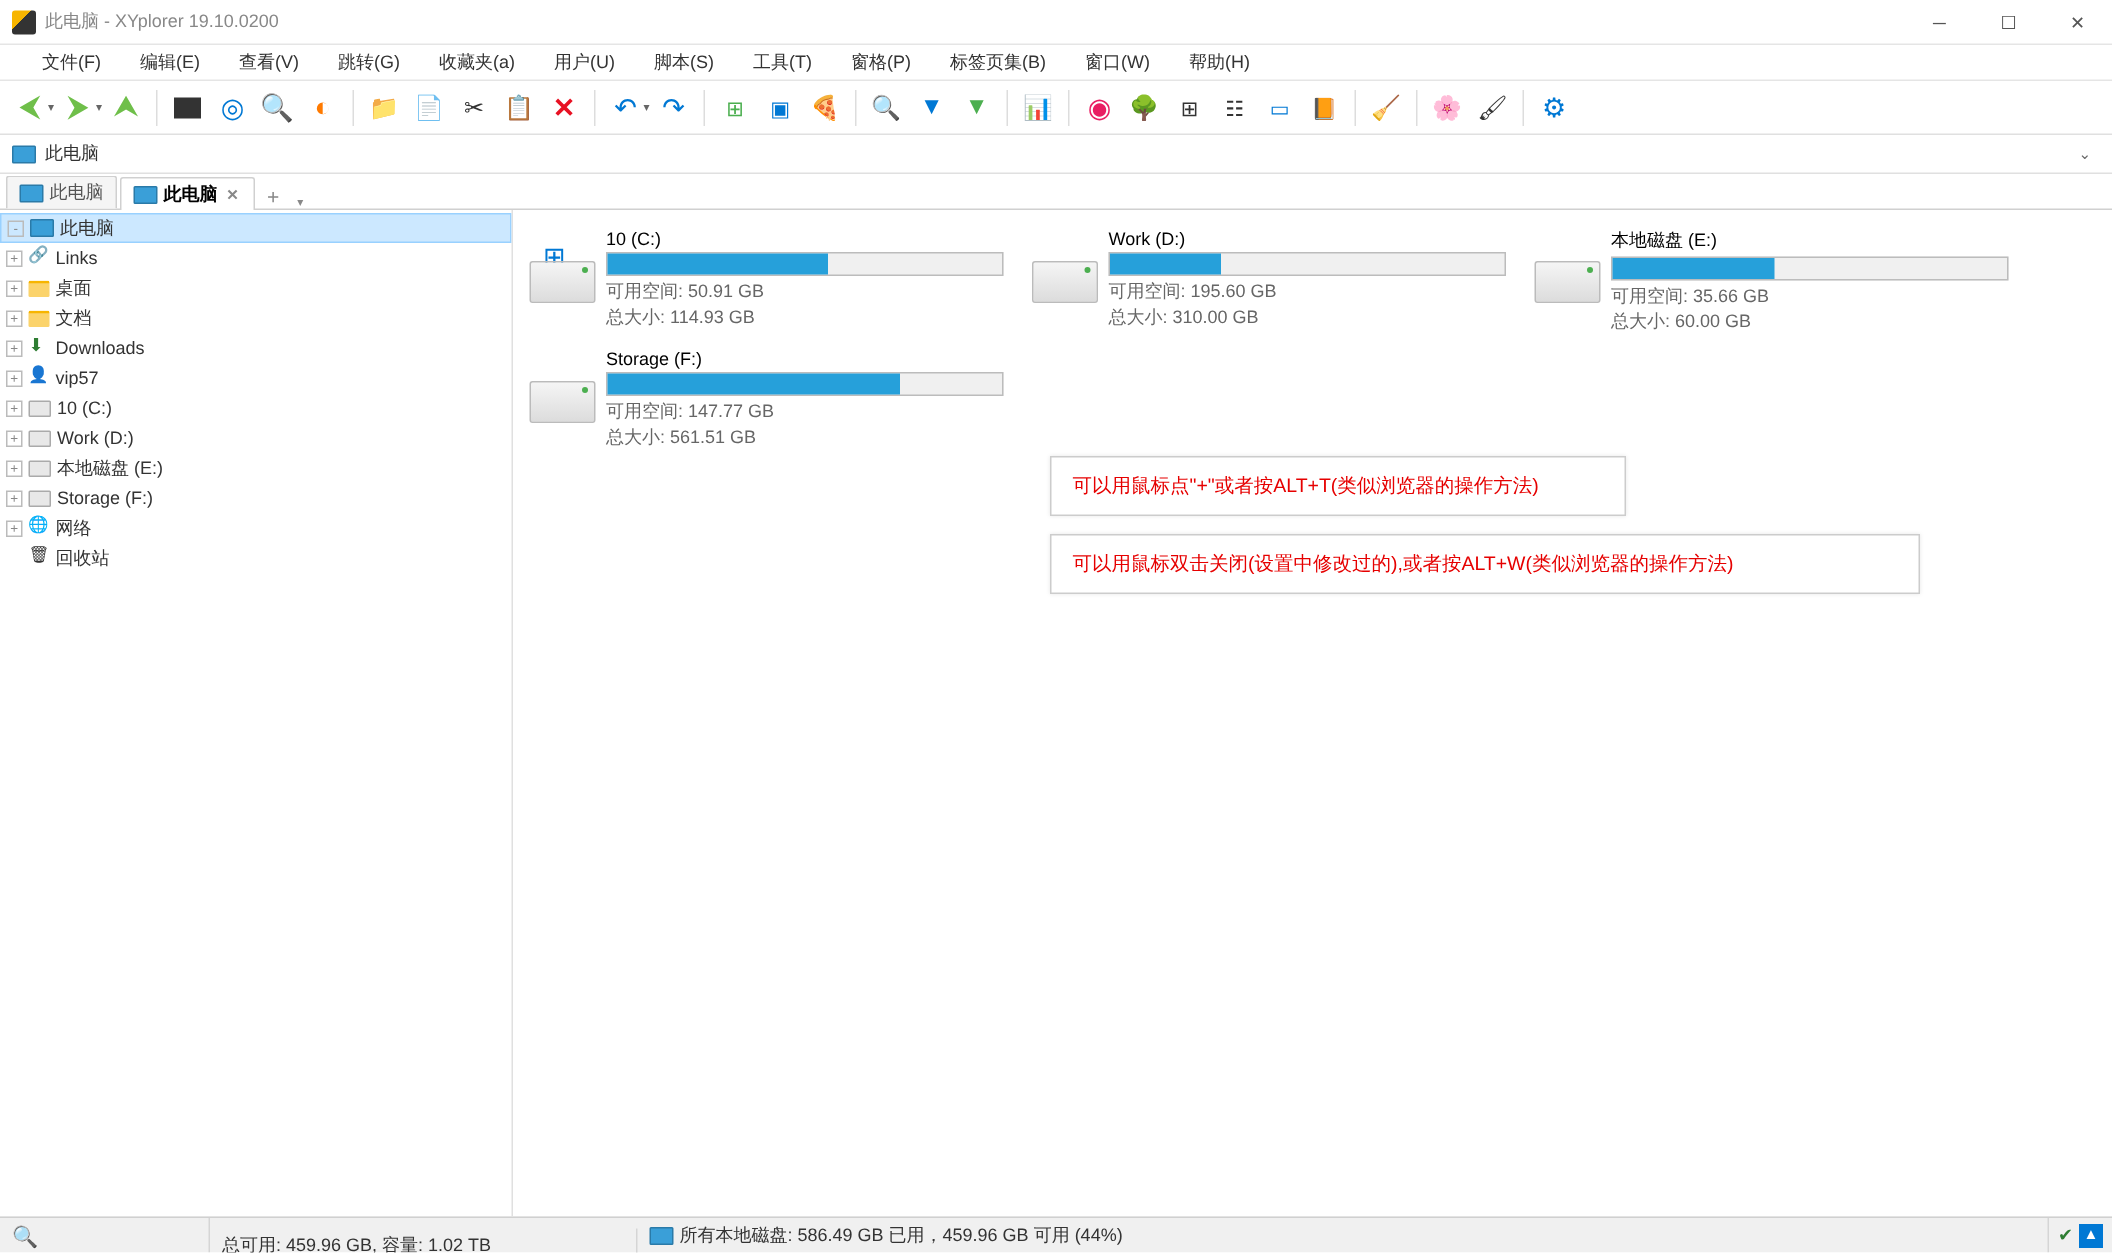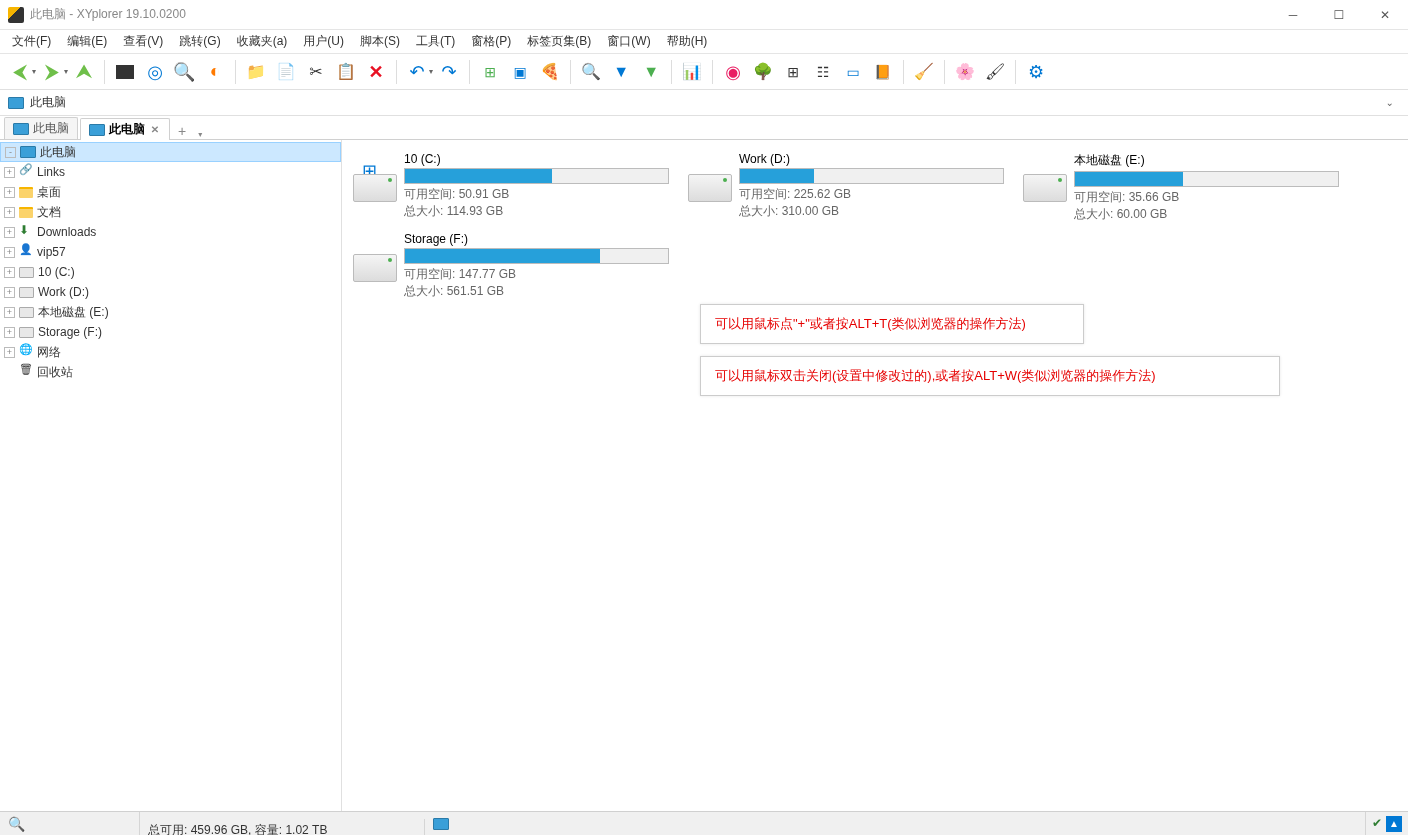--- a/index.html
+++ b/index.html
@@ -33,22 +33,22 @@
 .titlebar-btn {
   width: 46px; height: 30px;
   display: flex; align-items: center; justify-content: center;
   color: #555;
 }
 
 .menubar {
   height: 24px;
   display: flex;
   align-items: center;
-  padding: 0 4px;
-  gap: 0;
+  padding: 0 20px;
+  gap: 10px;
   border-bottom: 1px solid #e5e5e5;
 }
 .menu-item { padding: 2px 8px; color: #333; }
 
 .toolbar {
   height: 36px;
   display: flex;
   align-items: center;
   padding: 2px 6px;
   gap: 2px;
@@ -512,21 +512,21 @@
         </div>
         <div class="drive-card">
           <div class="drive-thumb" style="position:relative;">
             <div class="drive-img"></div>
           </div>
           <div class="drive-info">
             <div class="drive-name">Work (D:)</div>
             <div class="drive-bar">
               <div class="drive-bar-fill" style="width:28%;"></div>
             </div>
-            <div class="drive-text">可用空间: 225.62 GB</div>
+            <div class="drive-text">可用空间: 195.60 GB</div>
             <div class="drive-text">总大小: 310.00 GB</div>
           </div>
         </div>
         <div class="drive-card">
           <div class="drive-thumb" style="position:relative;">
             <div class="drive-img"></div>
           </div>
           <div class="drive-info">
             <div class="drive-name">本地磁盘 (E:)</div>
             <div class="drive-bar">
@@ -562,18 +562,19 @@
 
 <div class="statusbar">
   <div class="status-section search">
     <span style="font-size:14px;color:#555;">🔍</span>
   </div>
   <div class="status-section total">
     <span>总可用: 459.96 GB, 容量: 1.02 TB</span>
   </div>
   <div class="status-section drives">
     <span class="monitor-icon"></span>
+    <span>所有本地磁盘: 586.49 GB 已用，459.96 GB 可用 (44%)</span>
   </div>
   <div class="status-icons">
     <span class="ok-icon">✔</span>
     <span class="up-icon">▲</span>
   </div>
 </div>
 
 </body></html>

